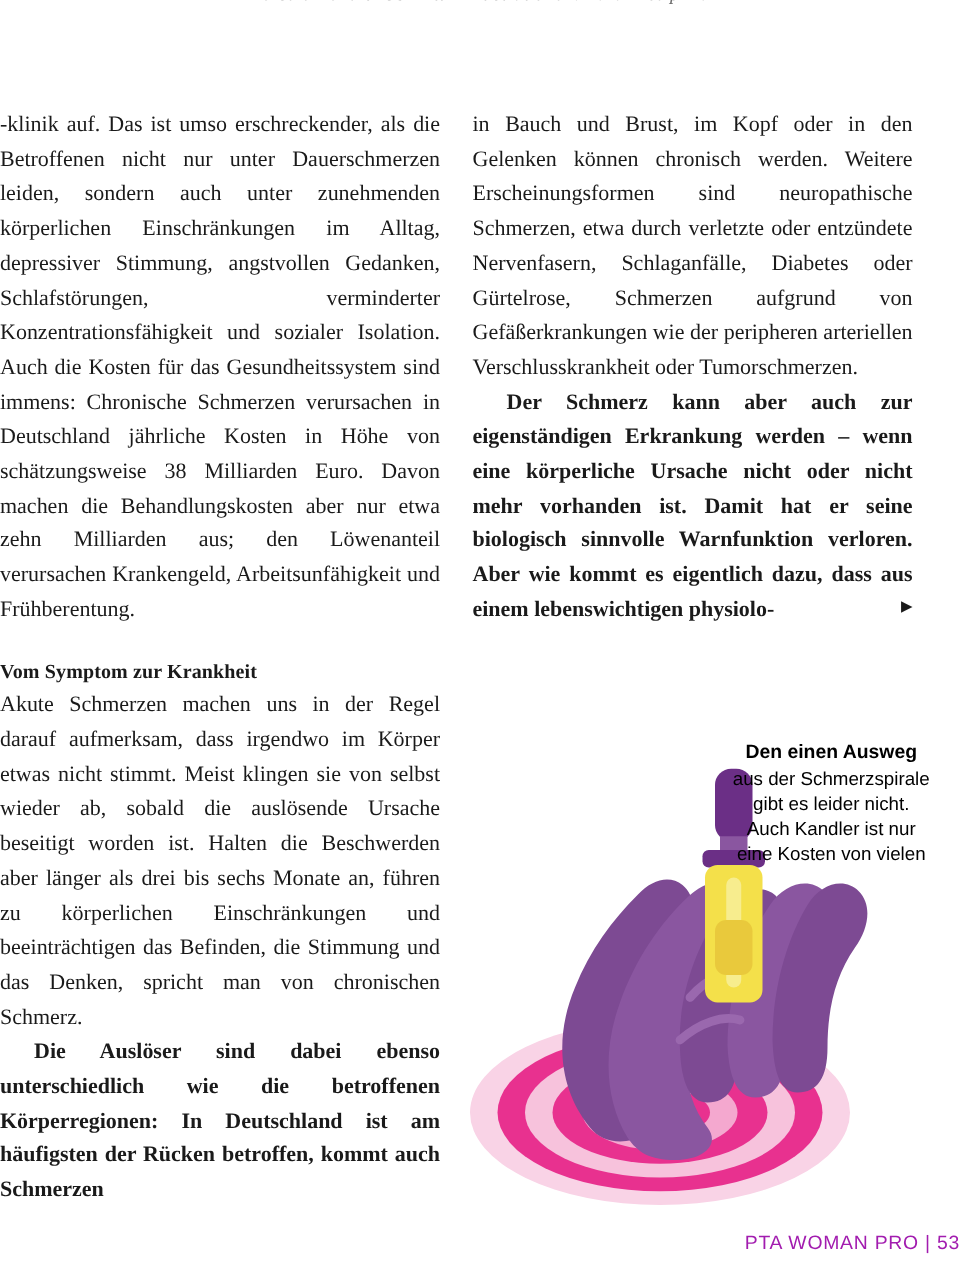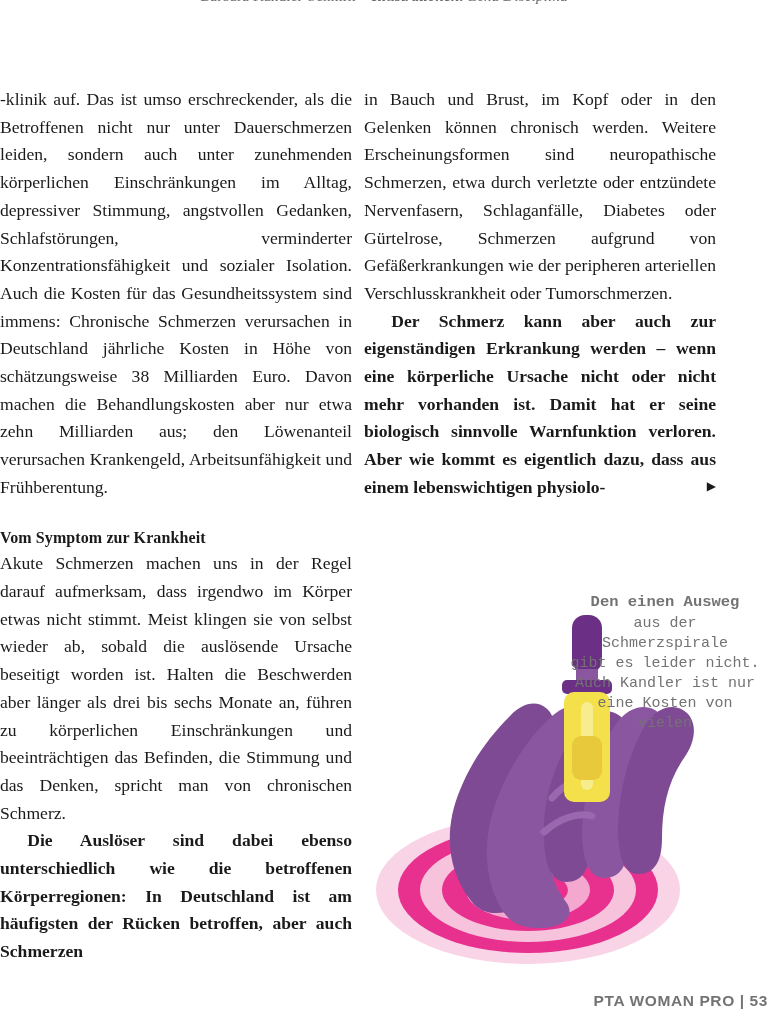--- a/index.html
+++ b/index.html
@@ -51,21 +51,21 @@
     left: 0;
     width: 768px;
   }
 
   .col {
     position: absolute;
     top: 0;
     width: 352px;
   }
   .col-left  { left: 0px; }
-  .col-right { left: 364px; }
+  .col-right { left: 378px; }
 
   p {
     margin: 0;
     font-size: 17.6px;
     line-height: 1.575;
     text-align: justify;
     text-justify: inter-word;
     hyphens: manual;
     -webkit-hyphens: manual;
   }
@@ -104,22 +104,22 @@
     width: 392px;
     height: 430px;
   }
 
   .illo-caption {
     position: absolute;
     left: 194px;
     top: 52px;
     width: 190px;
     text-align: center;
-    font-family: Liberation Mono, monospace;
-    color: #737373;
+    font-family: Liberation Sans, sans-serif;
+    color: #000000;
   }
   .illo-caption .cap-bold {
     display: block;
     font-weight: bold;
     font-size: 15.5px;
     line-height: 1.35;
     margin-bottom: 1px;
   }
   .illo-caption .cap-line {
     display: block;
@@ -133,44 +133,44 @@
     left: 0;
     top: 0;
     width: 392px;
     height: 430px;
   }
 
   
   .folio {
     position: absolute;
     right: 0px;
-    bottom: 14px;
+    bottom: 20px;
     font-family: "Liberation Sans", sans-serif;
     font-size: 15.5px;
-    font-weight: bold;
+    font-weight: normal;
     letter-spacing: .6px;
-    color: #737373;
+    color: #a21caf;
   }
 </style>
 </head>
 <body>
 
 <div class="page">
 
   <div class="running-head">
     <span class="rh-author">Barbara Kandler-Schmitt</span><span class="rh-sep"></span><span class="rh-title-bold">Illustrationen:</span><span class="rh-title-rest"> Lena Disciplina</span>
   </div>
 
   <div class="columns">
 
     <div class="col col-left">
       <p>-klinik auf. Das ist umso erschreckender, als die Betroffenen nicht nur unter Dauerschmerzen leiden, sondern auch unter zunehmenden körperlichen Einschränkungen im Alltag, depressiver Stimmung, angstvollen Gedanken, Schlafstörungen, verminderter Konzentrationsfähigkeit und sozialer Isolation. Auch die Kosten für das Gesundheitssystem sind immens: Chronische Schmerzen verursachen in Deutschland jährliche Kosten in Höhe von schätzungsweise 38 Milliarden Euro. Davon machen die Behandlungskosten aber nur etwa zehn Milliarden aus; den Löwenanteil verursachen Krankengeld, Arbeitsunfähigkeit und Frühberentung.</p>
       <h2 class="section-title">Vom Symptom zur Krankheit</h2>
       <p>Akute Schmerzen machen uns in der Regel darauf aufmerksam, dass irgendwo im Körper etwas nicht stimmt. Meist klingen sie von selbst wieder ab, sobald die auslösende Ursache beseitigt worden ist. Halten die Beschwerden aber länger als drei bis sechs Monate an, führen zu körperlichen Einschränkungen und beeinträchtigen das Befinden, die Stimmung und das Denken, spricht man von chronischen Schmerz.</p>
-      <p class="indent">Die Auslöser sind dabei ebenso unterschiedlich wie die betroffenen Körperregionen: In Deutschland ist am häufigsten der Rücken betroffen, aber auch Schmerzen</p>
+      <p class="indent">Die Auslöser sind dabei ebenso unterschiedlich wie die betroffenen Körperregionen: In Deutschland ist am häufigsten der Rücken betroffen, kommt auch Schmerzen</p>
     </div>
 
     <div class="col col-right">
       <p>in Bauch und Brust, im Kopf oder in den Gelenken können chronisch werden. Weitere Erscheinungsformen sind neuropathische Schmerzen, etwa durch verletzte oder entzündete Nervenfasern, Schlaganfälle, Diabetes oder Gürtelrose, Schmerzen aufgrund von Gefäßerkrankungen wie der peripheren arteriellen Verschlusskrankheit oder Tumorschmerzen.</p>
       <p class="indent">Der Schmerz kann aber auch zur eigenständigen Erkrankung werden – wenn eine körperliche Ursache nicht oder nicht mehr vorhanden ist. Damit hat er seine biologisch sinnvolle Warnfunktion verloren. Aber wie kommt es eigentlich dazu, dass aus einem lebenswichtigen physiolo-</p>
       <span class="arrow-line"><span class="cont-arrow">▶</span></span>
     </div>
 
   </div>
 

